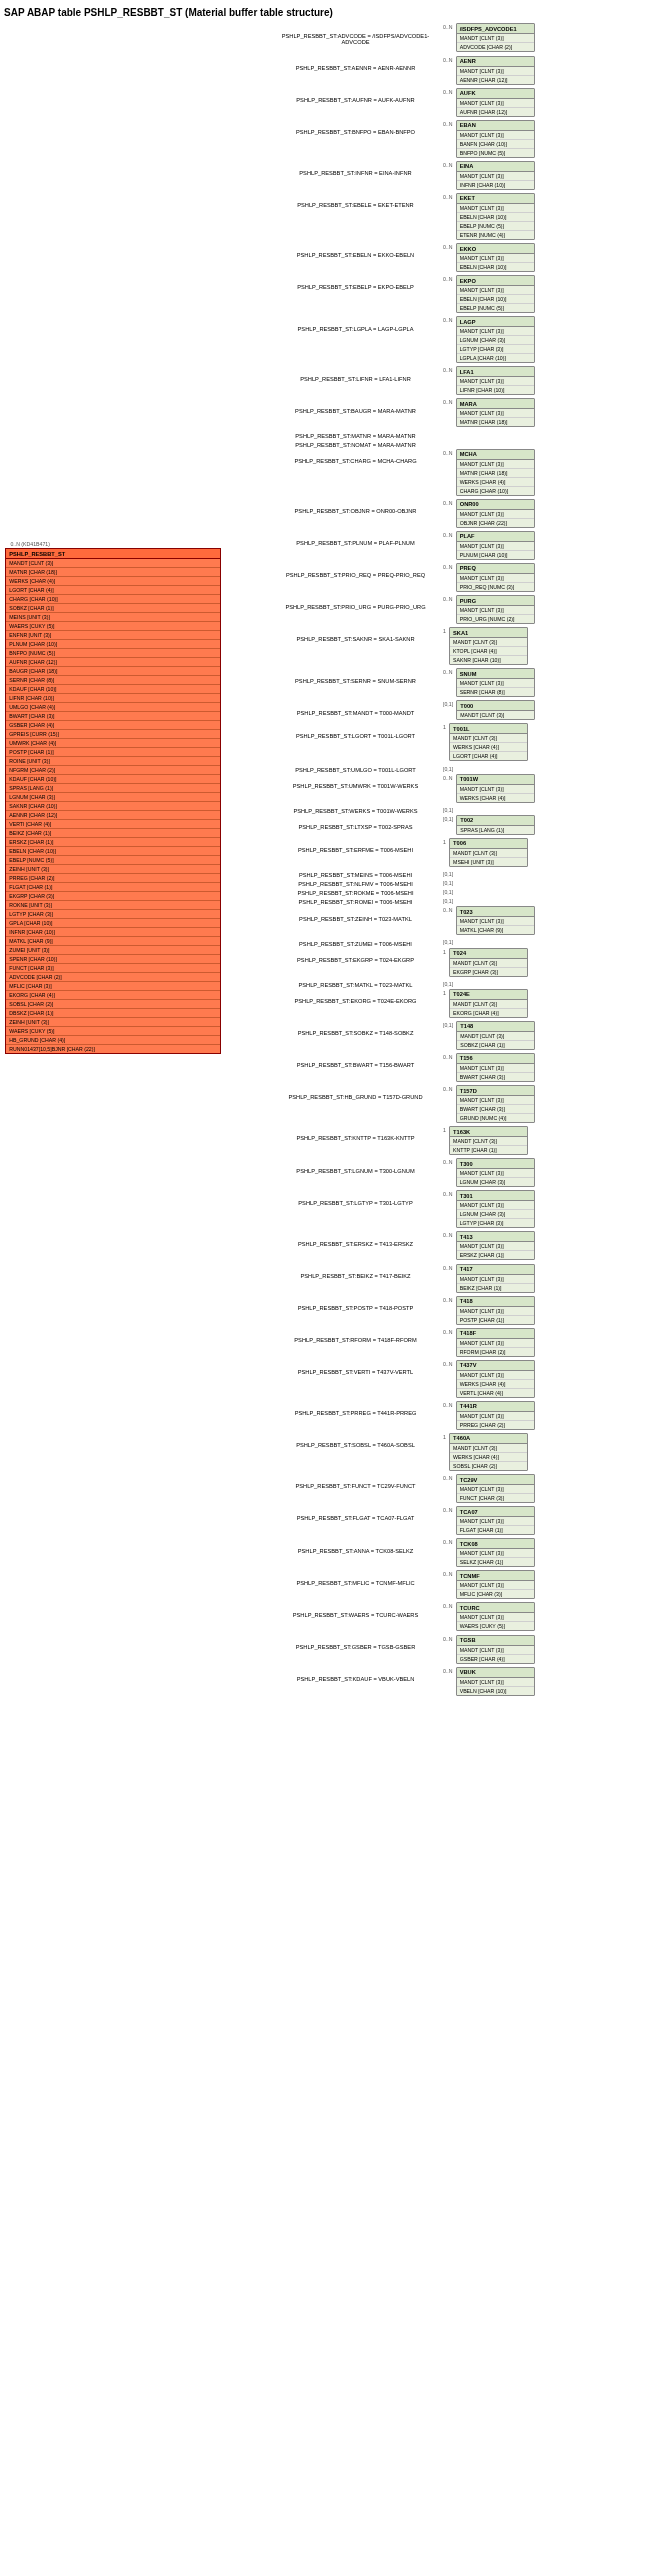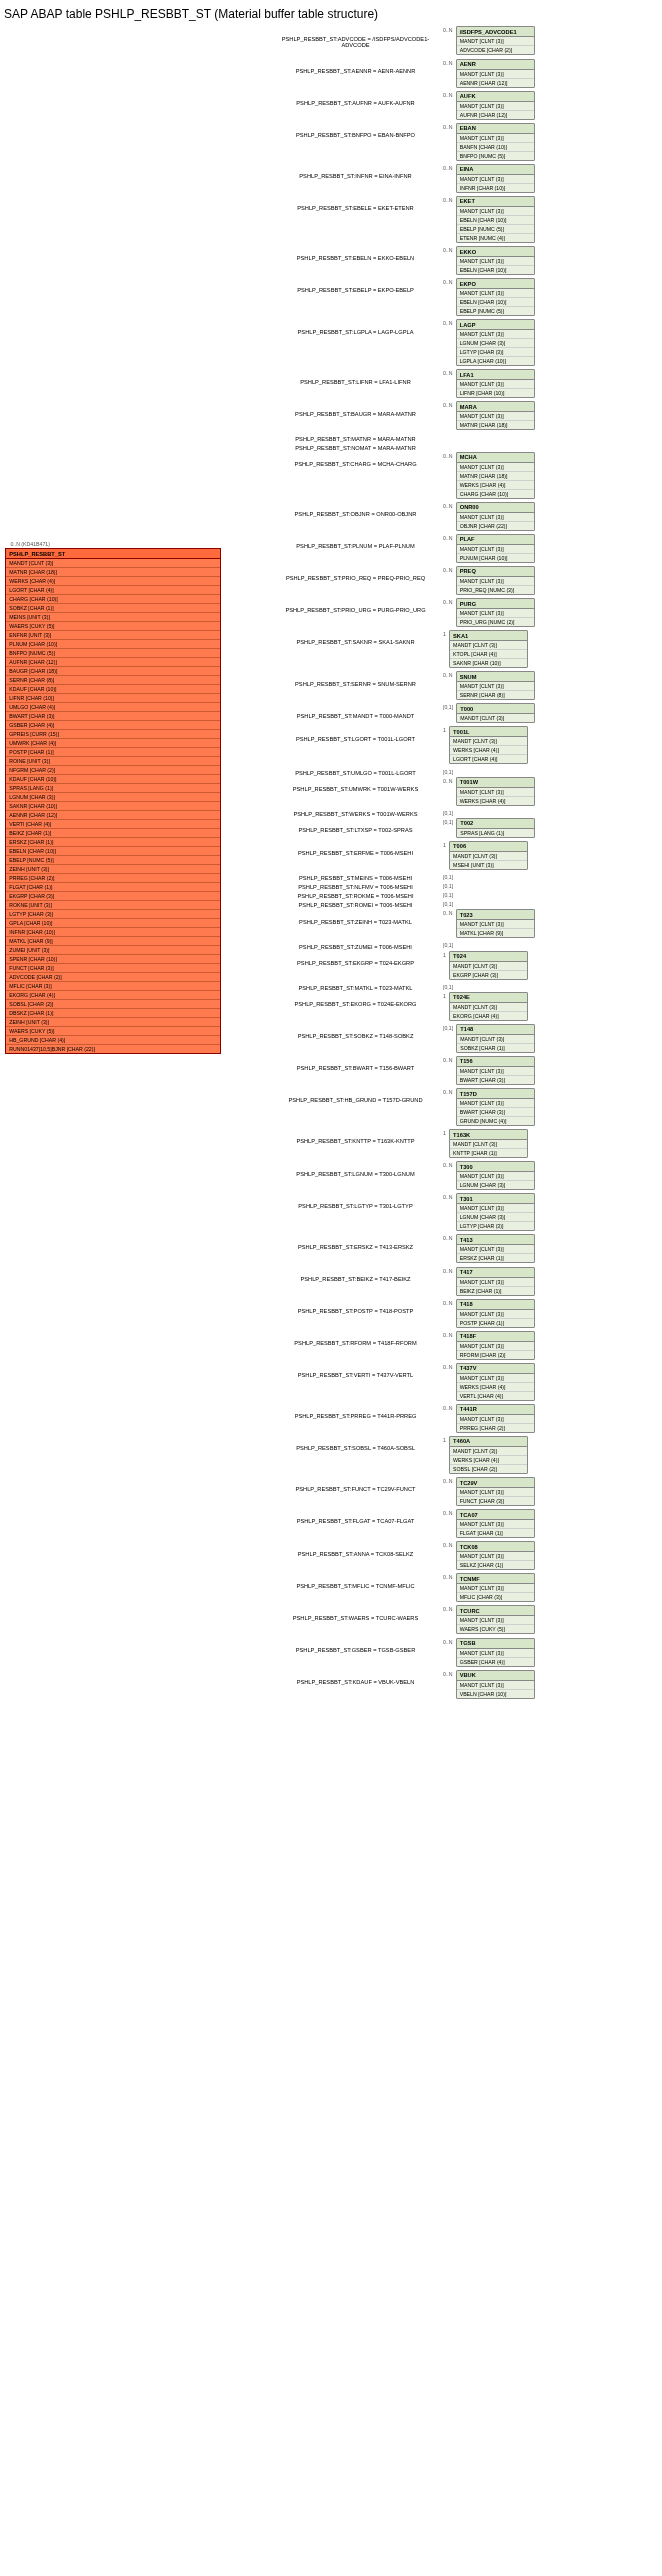--- a/index.html
+++ b/index.html
@@ -1,17 +1,17 @@
 <!DOCTYPE html>
 <html style="font-size:8.2px"><head>
 <meta charset="utf-8">
 <style>
   body{margin:0;font-family:Arial,Helvetica,sans-serif;font-size:5.7px;color:#000;background:#fff}
   .page{width:662px;position:relative;padding:5.2px 0 20.6px 0}
-  h1{font-size:12px;font-weight:normal;margin:2.1px 0 5.2px 4.1px}
+  h1{font-size:10px;font-weight:bold;margin:2.1px 0 5.2px 4.1px}
   .row{display:flex;align-items:flex-start;margin-bottom:3.1px}
   .leftcol{width:268px;position:relative;display:flex;justify-content:flex-end;align-items:center}
   .midcol{width:175px;text-align:center;padding-top:9.3px;font-size:5.7px;color:#000}
   .rightcol{width:165px;display:flex;align-items:flex-start}
   .tbl{border:0.5px solid #888;border-radius:1px;min-width:77px}
   .tbl .hdr{background:#d7e6c9;border-bottom:0.5px solid #888;padding:1.5px 3.1px;font-weight:bold;font-size:5.7px}
   .tbl .fld{background:#e9f0df;border-bottom:0.5px solid #cfcfcf;padding:1px 3.1px;font-size:5.2px}
   .tbl .fld:last-child{border-bottom:none}
   .maint{border:0.5px solid #800;min-width:82px}
   .maint .hdr{background:#ff6a3c;border-bottom:0.5px solid #800;padding:1.5px 3.1px;font-weight:bold;font-size:5.7px}

